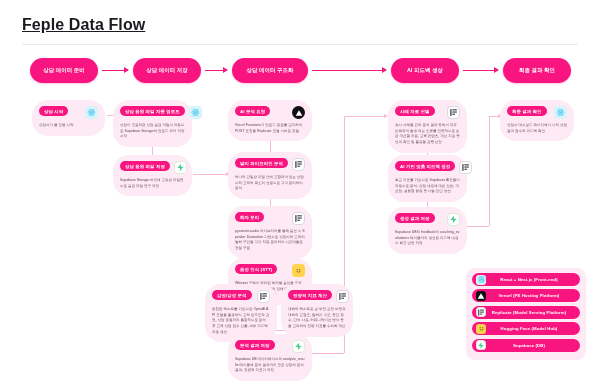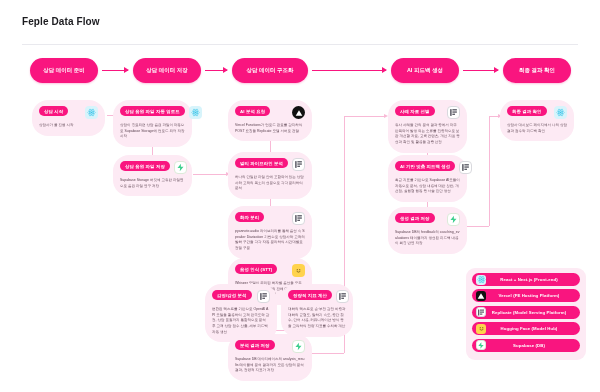--- a/index.html
+++ b/index.html
@@ -7,22 +7,23 @@
     width: 600px; height: 392px;
     background: #ffffff;
     font-family: "Liberation Sans", sans-serif;
     overflow: hidden;
   }
   #canvas { position: relative; width: 600px; height: 392px; background: #fff; }
 
   
   .title {
     position: absolute; left: 22px; top: 16px;
-    font-size: 10px; font-weight: 700; color: #1b1b1f;
+    font-size: 16px; font-weight: 700; color: #1b1b1f;
     letter-spacing: .1px;
+    text-decoration: underline;
   }
   .title-rule {
     position: absolute; left: 22px; top: 44px; width: 556px; height: 1px;
     background: #e9e9ee;
   }
 
   
   .stage {
     position: absolute; top: 58px; height: 25px;
     background: #f9157f; border-radius: 13px;

